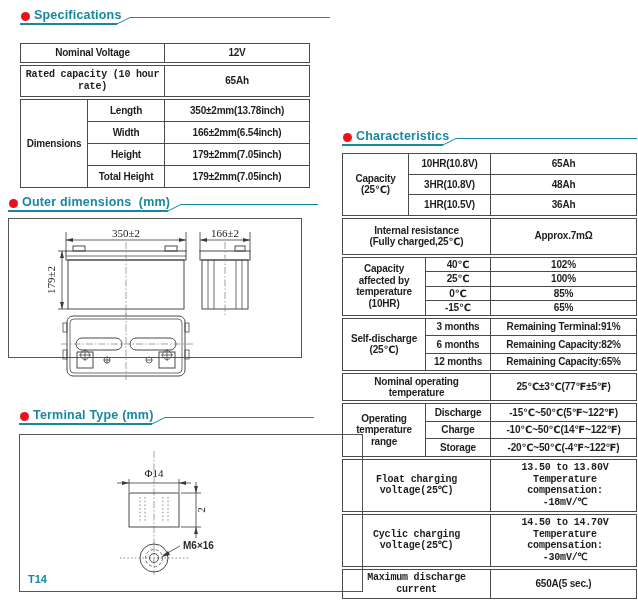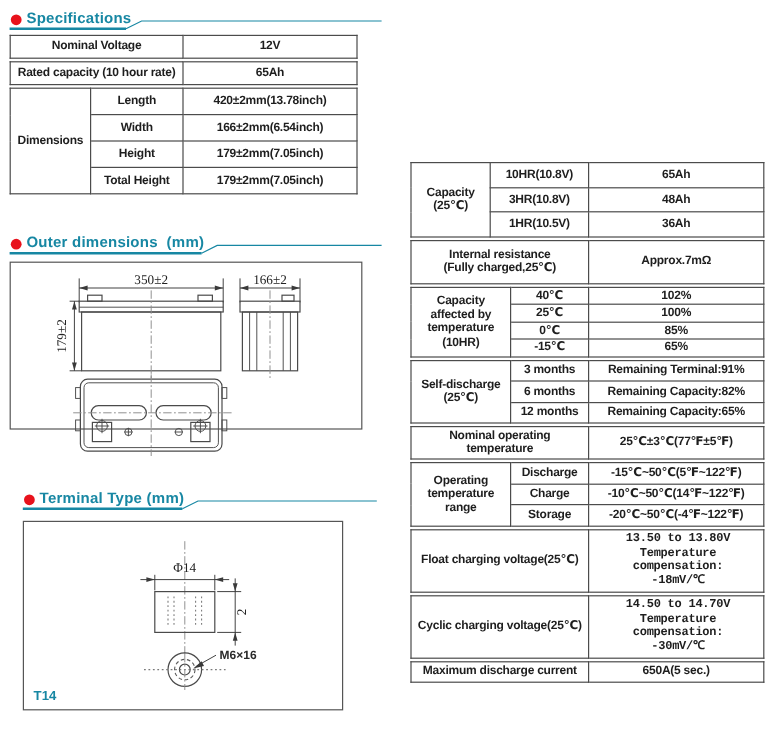--- a/index.html
+++ b/index.html
@@ -37,21 +37,21 @@
   }
   table.spec{width:289px;}
   table.spec td{font-size:10px;line-height:12px;padding:3px 2px;}
   table.spec tr.dimrow td{padding:4.5px 2px;}
   table.ctb{width:294px;}
   table.ctb td{font-size:10px;line-height:11.5px;padding:2.5px 2px;}
   table.ctb.pad4 td{padding:4px 2px;}
   table.ctb.pad6 td{padding:6px 2px;}
   table.ctb.pad1 td{padding:1.5px 2px;}
   table.ctb.pad0 td{padding:1px 2px;}
-  td.sm{font-size:9px;letter-spacing:-0.3px;}
+  td.sm{font-size:9px;letter-spacing:-0.3px;font-family:Liberation Mono, monospace;}
   td.vsm{font-size:9.5px;letter-spacing:-0.3px;font-family:Liberation Mono, monospace;}
   td.leftal{text-align:left;padding-left:5px !important;}
 
   
   .draw-box{border:1px solid #555;background:#fff;}
   svg.draw{display:block;}
   .ln{stroke:var(--line);stroke-width:1;fill:none;}
   .lnt{stroke:var(--line);stroke-width:.8;fill:none;}
   .cl{stroke:#8c8c8c;stroke-width:.8;fill:none;stroke-dasharray:7 2 1.5 2;}
   .dot-l{stroke:#7a7a7a;stroke-width:.9;fill:none;stroke-dasharray:1.5 2.2;}
@@ -67,30 +67,30 @@
     font-size:10px;font-weight:bold;fill:#2a2a2a;
   }
   text.tname{
     font-family:"Liberation Sans","DejaVu Sans",sans-serif;
     font-size:11px;font-weight:bold;fill:var(--accent);
   }
 </style>
 </head>
 <body>
 
-<div class="section" style="left:8px;top:8px;width:310px;">
+<div class="section" style="left:20px;top:8px;width:310px;">
   <div class="sec-header">
     <span class="dot"></span>
     <span class="sec-title">Specifications</span>
     <svg class="hline" width="310" height="13">
       <path class="thick" d="M0,11 H97"></path>
       <path class="thin" d="M97,11 L110,4.5 H310"></path>
     </svg>
   </div>
-  <div class="tstack" style="margin-top:3px;">
+  <div class="tstack" style="margin-top:17px;">
     <table class="tbox spec">
       <colgroup>
           <col style="width:144px">
           <col style="width:145px">
         </colgroup>
       <tbody>
           <tr>
         <td>Nominal Voltage</td>
         <td>12V</td>
       </tr>
@@ -111,21 +111,21 @@
     <table class="tbox spec">
       <colgroup>
           <col style="width:67px">
           <col style="width:77px">
           <col style="width:145px">
         </colgroup>
       <tbody>
           <tr class="dimrow">
         <td rowspan="4">Dimensions</td>
         <td>Length</td>
-        <td>420±2mm(13.78inch)</td>
+        <td>350±2mm(13.78inch)</td>
       </tr>
       <tr class="dimrow">
         <td>Width</td>
         <td>166±2mm(6.54inch)</td>
       </tr>
       <tr class="dimrow">
         <td>Height</td>
         <td>179±2mm(7.05inch)</td>
       </tr>
       <tr class="dimrow">
@@ -226,21 +226,21 @@
 
 <div class="section" style="left:19px;top:408px;width:310px;">
   <div class="sec-header">
     <span class="dot"></span>
     <span class="sec-title">Terminal Type (mm)</span>
     <svg class="hline" width="310" height="13">
       <path class="thick" d="M0,11 H133"></path>
       <path class="thin" d="M133,11 L146,4.5 H295"></path>
     </svg>
   </div>
-  <div class="draw-box" style="margin-top:8px;width:267px;height:158px;text-decoration:underline;">
+  <div class="draw-box" style="margin-top:8px;width:344px;height:158px;text-decoration:underline;">
     <svg class="draw" width="292" height="156" viewBox="0 0 292 156">
       <path class="cl" d="M134,16 V110"></path>
 
       <g>
         <text class="dimtxt" x="134" y="42" text-anchor="middle">Φ14</text>
         <path class="dim" d="M109,44 V57 M159,44 V57"></path>
         <path class="dim" d="M97,48 H171"></path>
         <polygon class="arr" points="109,48 102,46 102,50"></polygon>
         <polygon class="arr" points="159,48 166,46 166,50"></polygon>
       </g>
@@ -270,20 +270,28 @@
         <path class="dim" d="M160,111 L144,120"></path>
         <polygon class="arr" points="141,122 148,116 150,120"></polygon>
         <text class="lbl" x="163" y="114">M6×16</text>
       </g>
       <text class="tname" x="8" y="148">T14</text>
     </svg>
   </div>
 </div>
 
 <div class="section" style="left:342px;top:129px;width:295px;">
+  <div class="sec-header">
+    <span class="dot"></span>
+    <span class="sec-title">Characteristics</span>
+    <svg class="hline" width="295" height="13">
+      <path class="thick" d="M0,11 H101"></path>
+      <path class="thin" d="M101,11 L114,4.5 H295"></path>
+    </svg>
+  </div>
   <div class="tstack" style="margin-top:6px;">
 
     <table class="tbox ctb pad4">
       <colgroup>
           <col style="width:66px">
           <col style="width:82px">
           <col style="width:146px">
         </colgroup>
       <tbody>
           <tr>

